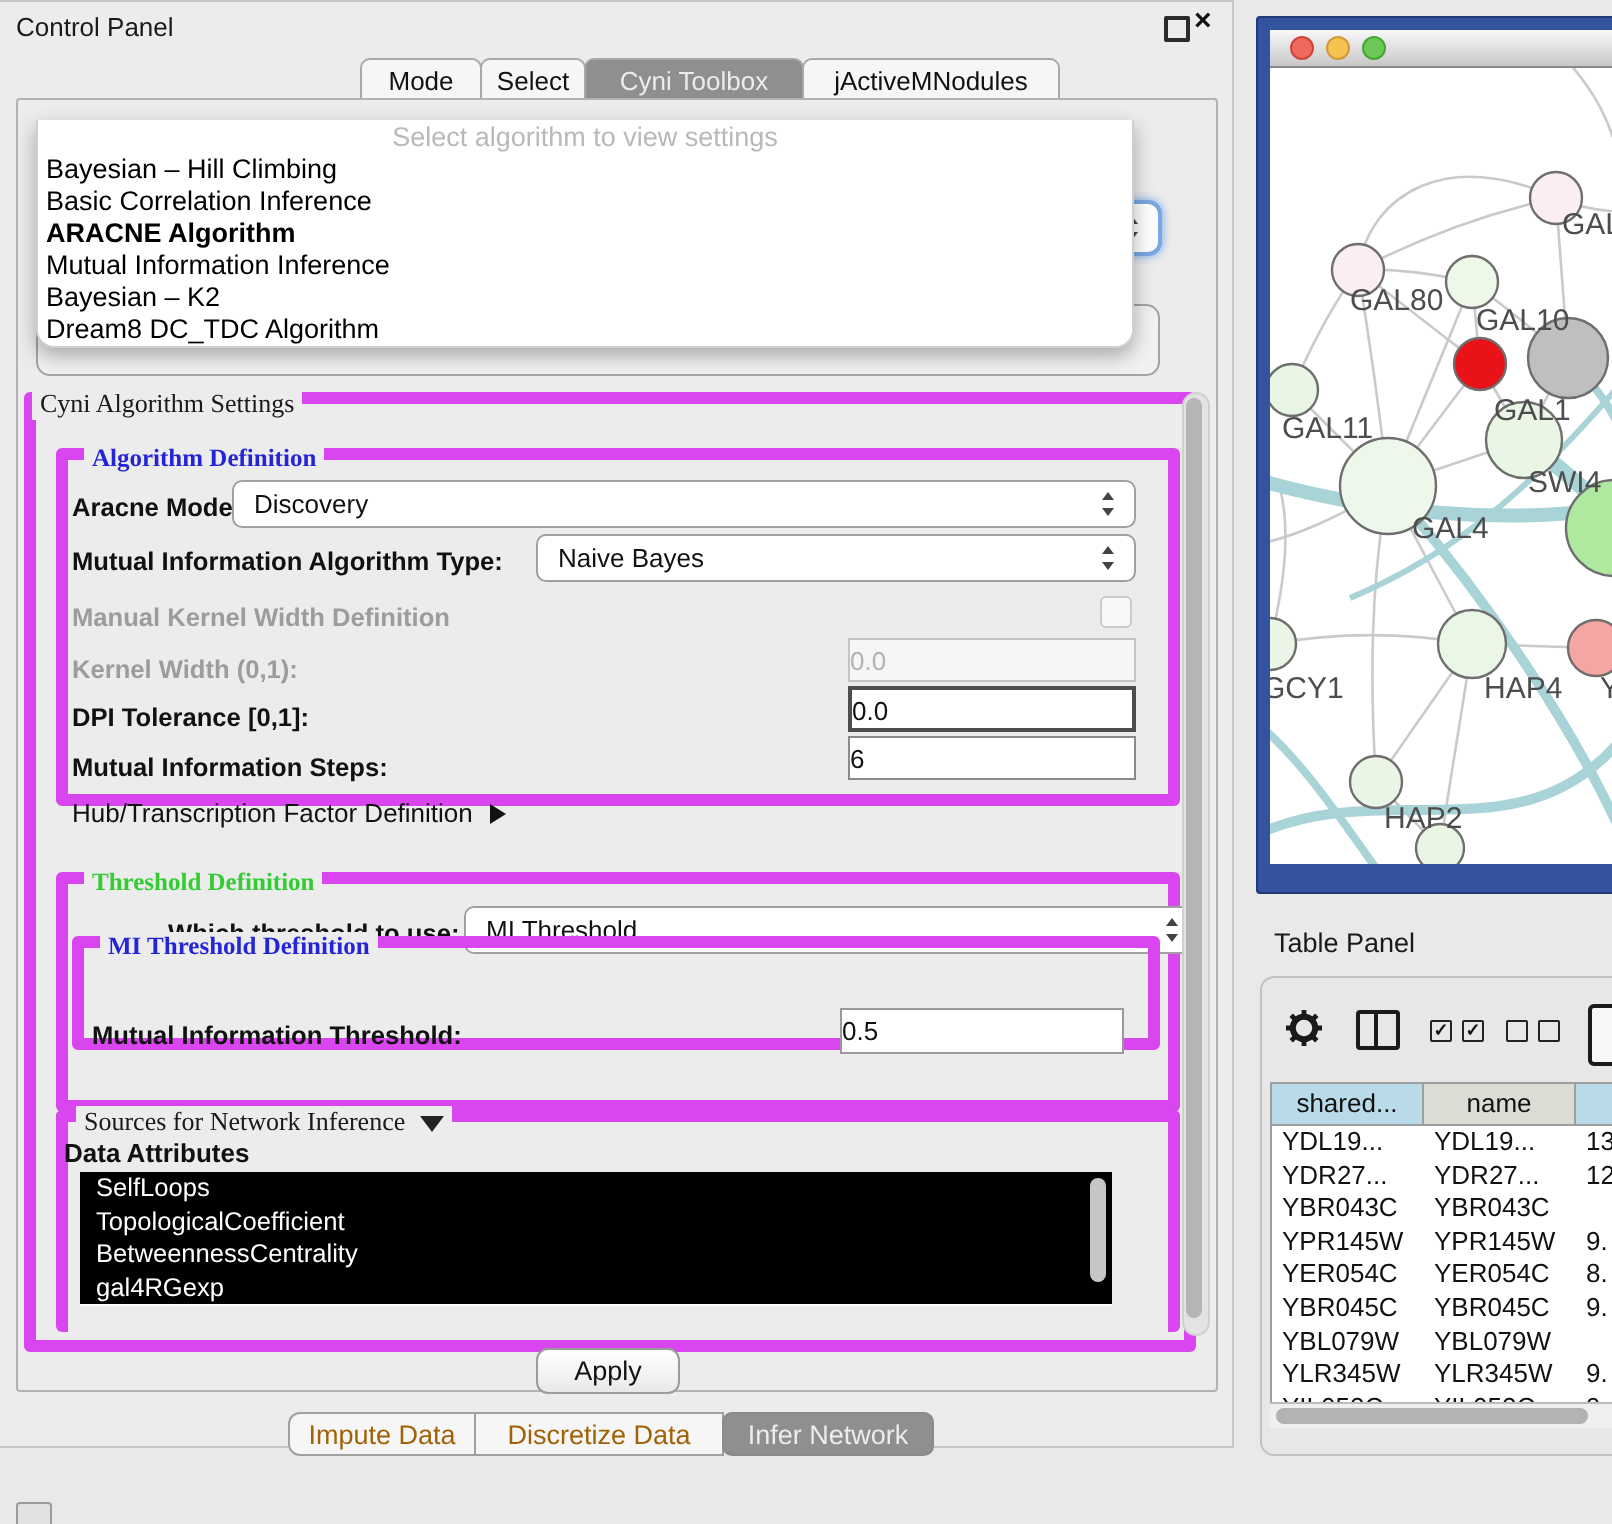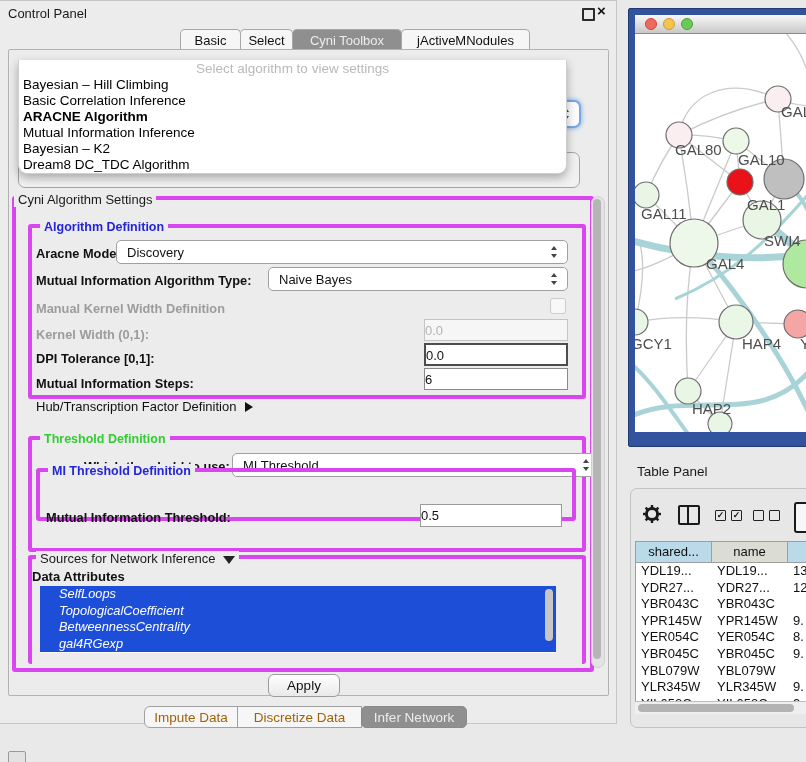--- a/index.html
+++ b/index.html
@@ -25,21 +25,21 @@
   #tab-select{left:240px;width:53px;}
   #tab-cyni{left:292px;width:110px;}
   #tab-jactive{left:401px;width:129px;}
   .net-ico{display:inline-block;vertical-align:-2px;margin-right:4px;}
 
   
   #content-panel{left:8px;top:49px;width:599px;height:645px;border:1px solid #b2b2b2;
                  border-radius:2px;background:#ececec;}
 
   
-  .groupbox{position:absolute;border:4px solid #d946ef;border-radius:3px;}
+  .groupbox{position:absolute;border:6px solid #d946ef;border-radius:3px;font-family:Liberation Serif, serif;}
   .gtitle{position:absolute;font-size:13px;background:#ececec;padding:0 4px;white-space:nowrap;}
   .gtitle.blue{color:#2525d8;font-weight:bold;font-size:12.5px;}
   .gtitle.green{color:#33cc33;font-weight:bold;font-size:12.5px;}
 
   .flabel{position:absolute;font-size:12.8px;font-weight:bold;color:#111;white-space:nowrap;}
   .flabel.dis{color:#9c9c9c;}
 
   
   .combo{position:absolute;background:#fff;border:1px solid #a0a0a0;border-radius:5px;
          box-sizing:border-box;font-size:13px;color:#111;}
@@ -75,22 +75,22 @@
   #popup-ph{height:17px;line-height:17px;text-align:center;color:#b9b9b9;font-size:13.5px;}
   .dd-item{height:16px;line-height:16px;font-size:13.5px;color:#000;padding-left:4px;white-space:nowrap;}
   .dd-item.bold{font-weight:bold;}
 
   
   .vtrack{position:absolute;background:#e3e3e3;border:1px solid #d0d0d0;border-radius:7px;}
   .vthumb{position:absolute;background:#b5b5b5;border-radius:5px;}
 
   
   #attr-list{left:40px;top:586px;width:516px;height:67px;background:#fff;overflow:hidden;}
-  .attr-item{height:16.5px;line-height:16.5px;background:#1d4ed8;color:#fff;font-size:12.8px;
-             padding-left:19px;white-space:nowrap;font-style:italic;}
+  .attr-item{height:16.5px;line-height:16.5px;background:#000000;color:#fff;font-size:12.8px;
+             padding-left:8px;white-space:nowrap;}
   #attr-scroll{position:absolute;right:3px;top:3px;width:8px;height:52px;background:#c6c6c6;border-radius:4px;}
 
   
   #apply-btn{left:268px;top:674px;width:72px;height:23px;background:linear-gradient(#ffffff,#e9e9e9);
              border:1px solid #9b9b9b;border-radius:6px;font-size:13.5px;color:#111;
              font-family:"Liberation Sans",sans-serif;padding:0;}
   .btab{position:absolute;top:706px;height:22px;line-height:22px;text-align:center;font-size:13.5px;
         background:#f6f6f6;border:1px solid #a0a0a0;box-sizing:border-box;color:#a16207;}
   #btab-impute{left:144px;width:94px;border-radius:6px 0 0 6px;}
   #btab-discretize{left:237px;width:125px;}
@@ -145,21 +145,21 @@
       <span class="net-ico">
         <svg width="12" height="12" viewBox="0 0 12 12">
           <line x1="3" y1="3" x2="9" y2="2" stroke="#7ab87a" stroke-width="1"></line>
           <line x1="3" y1="3" x2="6" y2="9" stroke="#7ab87a" stroke-width="1"></line>
           <circle cx="3" cy="3" r="2" fill="#3aa53a"></circle>
             <circle cx="9" cy="2" r="2" fill="#62c162"></circle>
           <circle cx="6" cy="9" r="2" fill="#3aa53a"></circle>
         </svg>
       </span><span>Network</span>
     </div>
-    <div class="tab" id="tab-style"><span>Basic</span></div>
+    <div class="tab" id="tab-style"><span>Mode</span></div>
     <div class="tab" id="tab-select"><span>Select</span></div>
     <div class="tab sel" id="tab-cyni"><span>Cyni Toolbox</span></div>
     <div class="tab" id="tab-jactive"><span>jActiveMNodules</span></div>
   </section>
 
   <div class="abs" id="content-panel"></div>
 
   <div class="abs" id="combo-ghost"></div>
   <div class="abs" id="focus-frag">
       <span class="spinner"></span>

